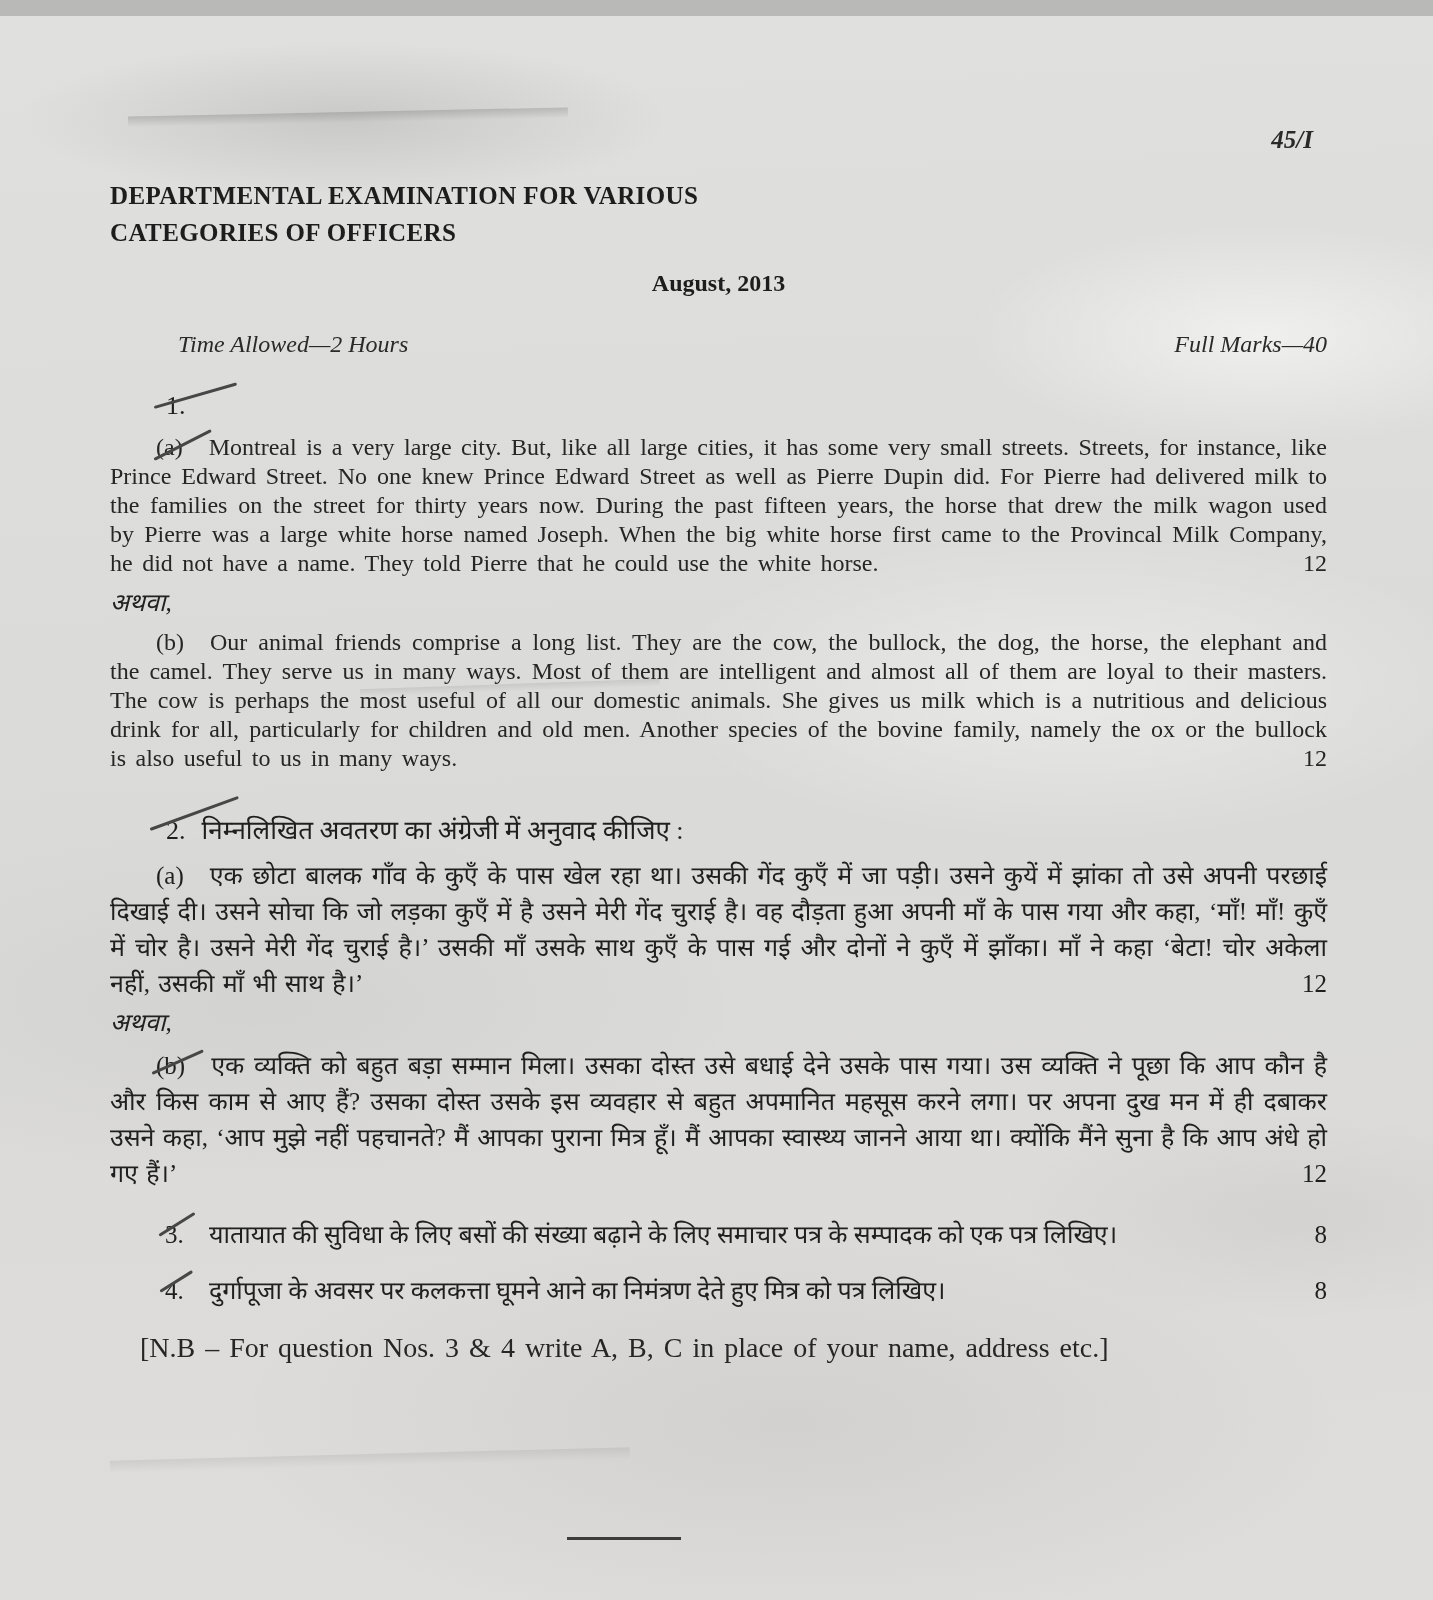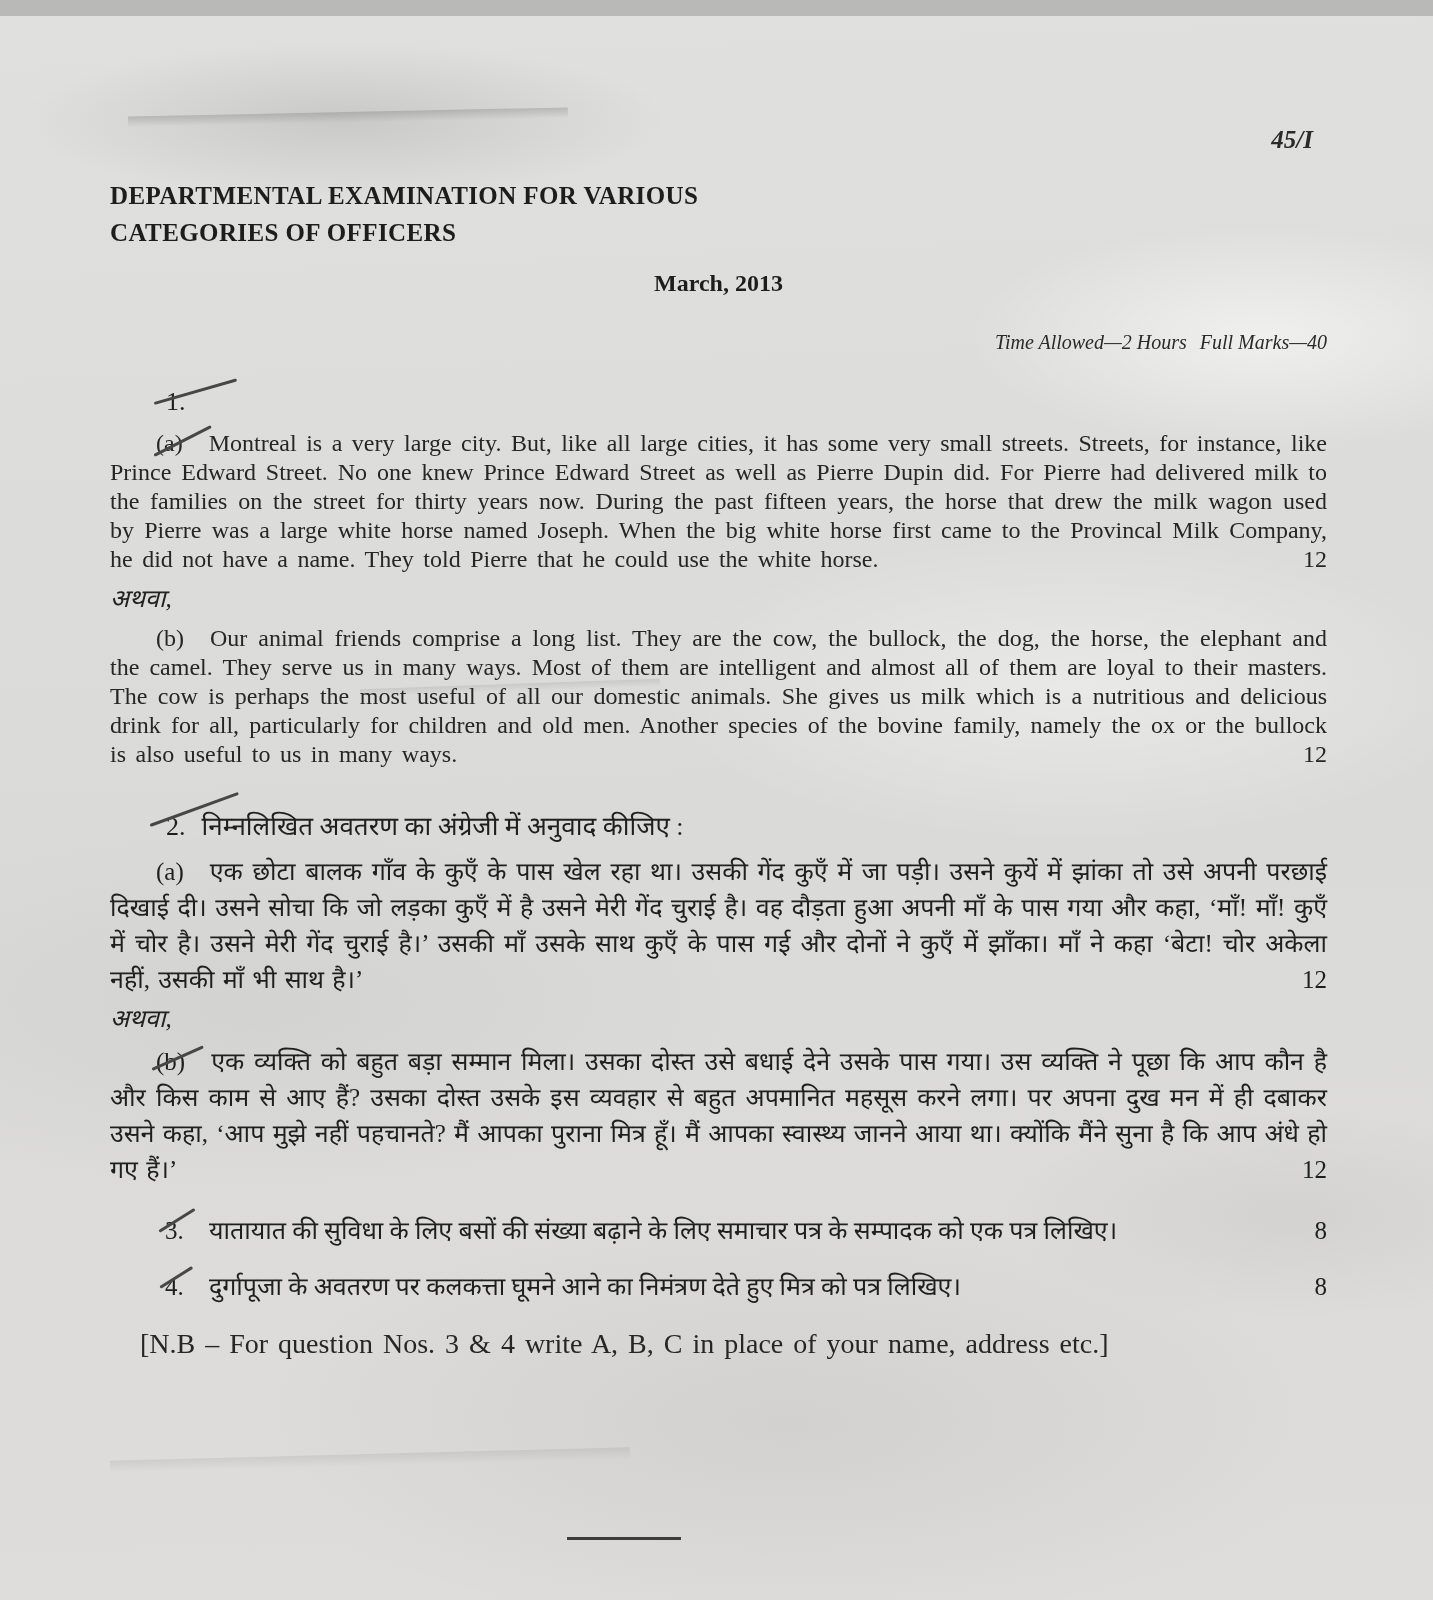--- a/index.html
+++ b/index.html
@@ -50,22 +50,22 @@
   .content { position: relative; padding: 165px 106px 0 110px; }
 
   .title { text-align: left; font-weight: bold; font-size: 25px; letter-spacing: 0.4px; line-height: 30px; color: #1d1d1d; }
   .title-2 { margin-top: 7px; }
   .session { margin-top: 22px; text-align: center; font-weight: bold; font-size: 24px; color: #1d1d1d; }
   .subject { margin-top: 27px; text-align: center; font-size: 24px; letter-spacing: 0.3px; color: #222; }
   .subject .sc { font-variant: small-caps; }
 
   .meta-row {
     margin-top: 34px; padding-left: 68px;
-    display: flex; justify-content: flex-end;
-    font-style: italic; font-size: 20px; color: #2a2a2a; gap: 13px;
+    display: flex; justify-content: space-between;
+    font-style: italic; font-size: 24px; color: #2a2a2a;
   }
 
   .q-heading { display: flex; margin-top: 30px; padding-left: 56px; font-size: 26px; line-height: 35px; gap: 16px; color: #1f1f1f; }
   .q-heading.second { margin-top: 40px; }
 
   .qnum { position: relative; flex: none; }
 
   .tick { position: absolute; background: #474747; height: 2.5px; border-radius: 3px; transform-origin: left center; }
   .tick-q1 { width: 86px; left: -12px; top: 18px; transform: rotate(-16deg); }
   .tick-q2 { width: 94px; left: -16px; top: 15px; transform: rotate(-20deg); }
@@ -109,21 +109,21 @@
   <div class="crease crease-top"></div>
   <div class="crease crease-mid"></div>
   <div class="crease crease-low"></div>
 
   <div class="paper-code">45/I</div>
 
   <div class="content">
 
     <div class="title title-1">DEPARTMENTAL EXAMINATION FOR VARIOUS</div>
     <div class="title title-2">CATEGORIES OF OFFICERS</div>
-    <div class="session">March, 2013</div>
+    <div class="session">August, 2013</div>
 
 
     <div class="meta-row">
       <span>Time Allowed—2 Hours</span>
       <span>Full Marks—40</span>
     </div>
 
     <div class="q-heading">
       <span class="qnum"><span>1.</span><span class="tick tick-q1"></span></span>
     </div>
@@ -146,21 +146,21 @@
     <p class="para hi"><span class="plabel"><span>(b)</span><span class="tick tick-b"></span></span><span>एक व्यक्ति को बहुत बड़ा सम्मान मिला। उसका दोस्त उसे बधाई देने उसके पास गया। उस व्यक्ति ने पूछा कि आप कौन है और किस काम से आए हैं? उसका दोस्त उसके इस व्यवहार से बहुत अपमानित महसूस करने लगा। पर अपना दुख मन में ही दबाकर उसने कहा, ‘आप मुझे नहीं पहचानते? मैं आपका पुराना मित्र हूँ। मैं आपका स्वास्थ्य जानने आया था। क्योंकि मैंने सुना है कि आप अंधे हो गए हैं।’</span><span class="marks">12</span></p>
 
     <div class="q-row">
       <span class="qnum"><span>3.</span><span class="tick tick-q3"></span></span>
       <span class="qtext hi">यातायात की सुविधा के लिए बसों की संख्या बढ़ाने के लिए समाचार पत्र के सम्पादक को एक पत्र लिखिए।</span>
       <span class="qmarks">8</span>
     </div>
 
     <div class="q-row fourth">
       <span class="qnum"><span>4.</span><span class="tick tick-q4"></span></span>
-      <span class="qtext hi">दुर्गापूजा के अवतरण पर कलकत्ता घूमने आने का निमंत्रण देते हुए मित्र को पत्र लिखिए।</span>
+      <span class="qtext hi">दुर्गापूजा के अवसर पर कलकत्ता घूमने आने का निमंत्रण देते हुए मित्र को पत्र लिखिए।</span>
       <span class="qmarks">8</span>
     </div>
 
     <p class="nb">[N.B – For question Nos. 3 &amp; 4 write A, B, C in place of your name, address etc.]</p>
 
   </div>
 
   <div class="bottom-rule"></div>
 
 </div>

